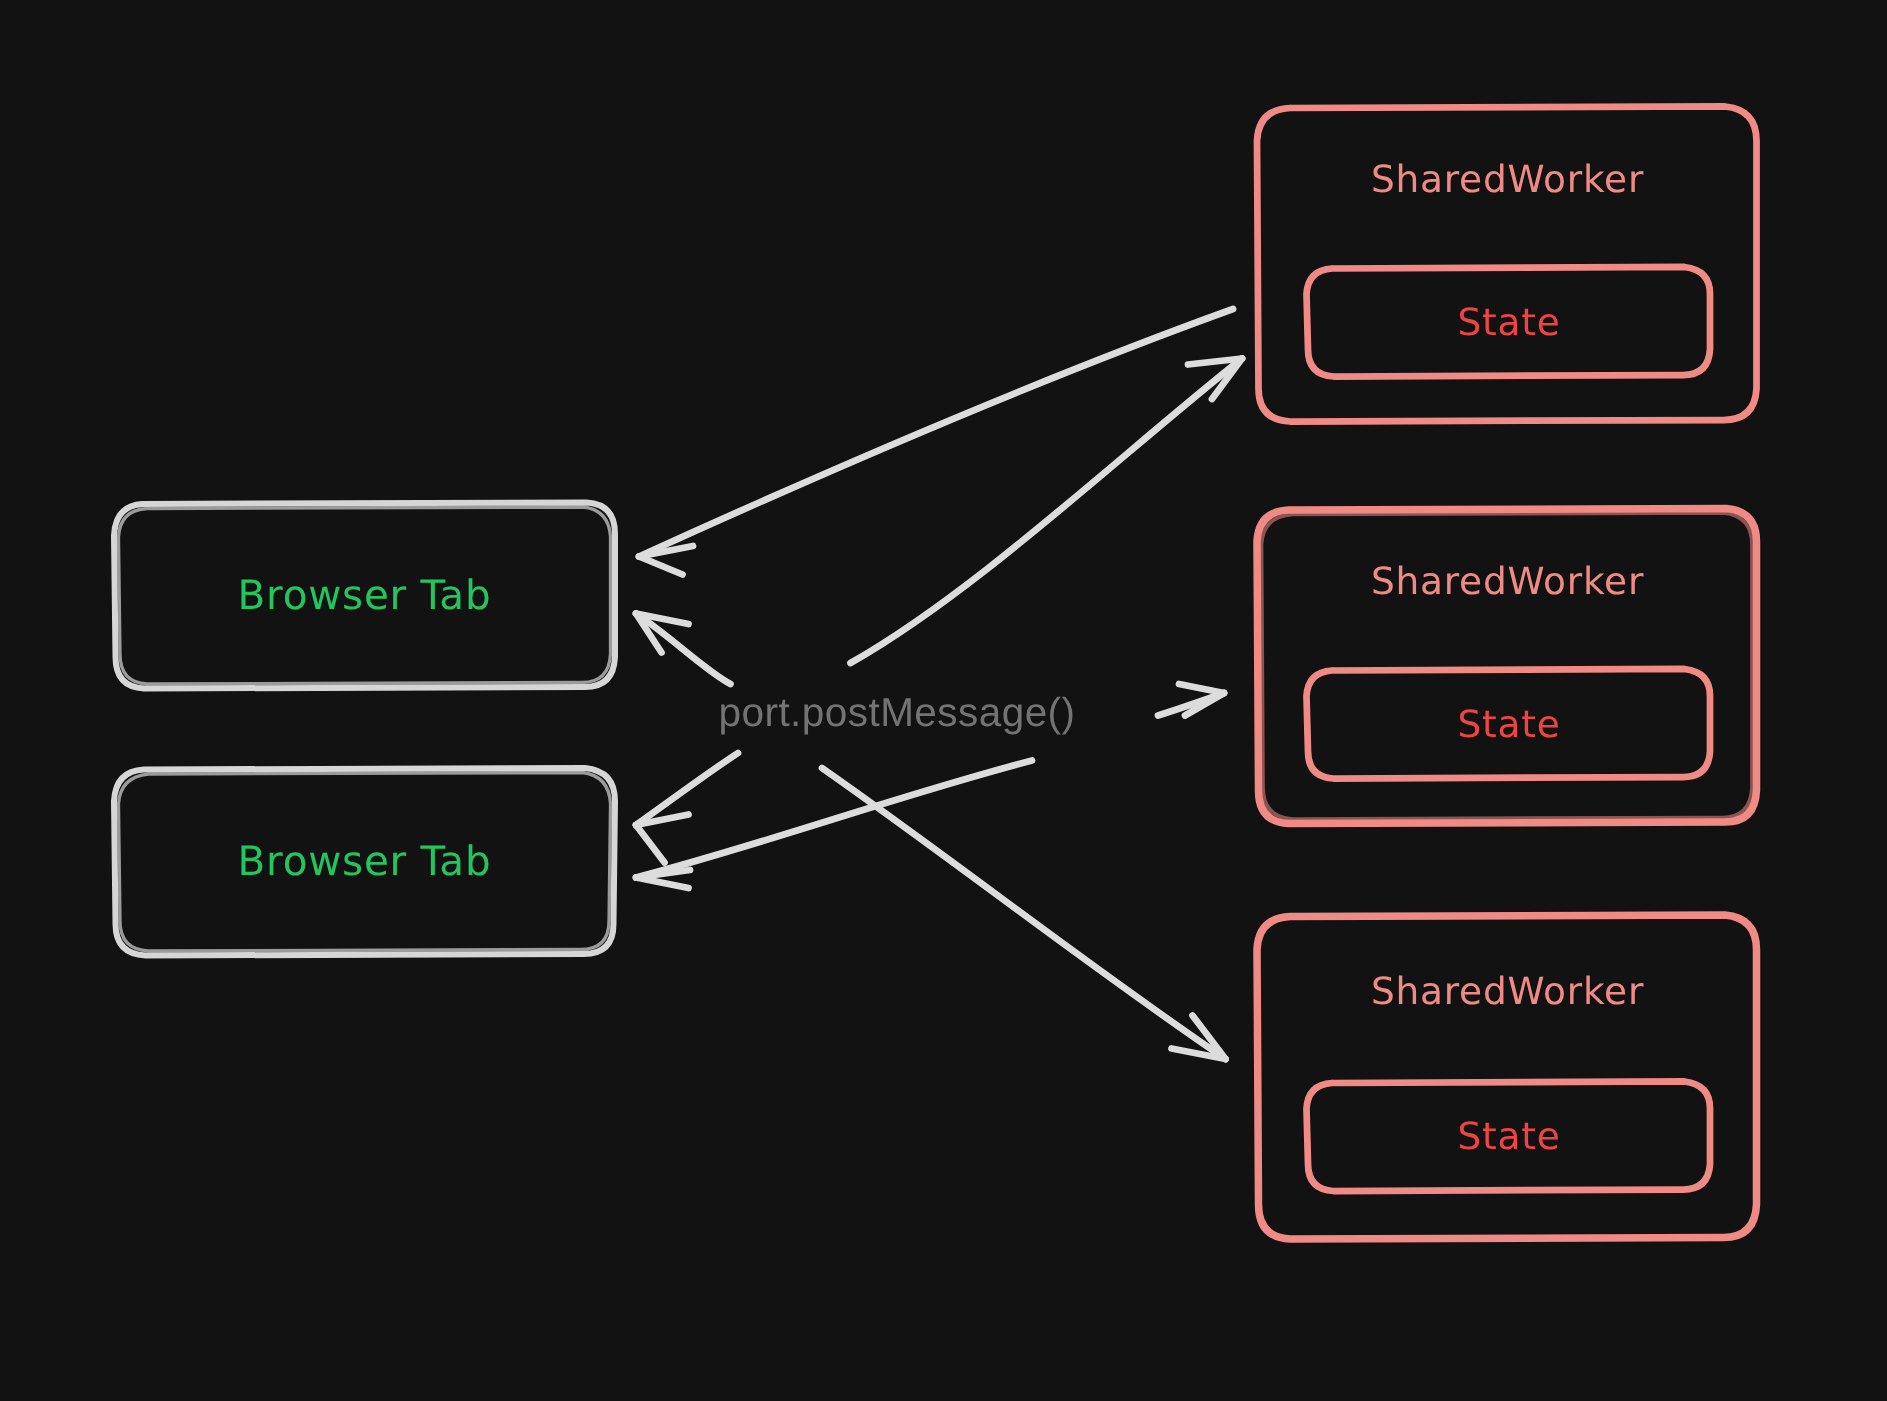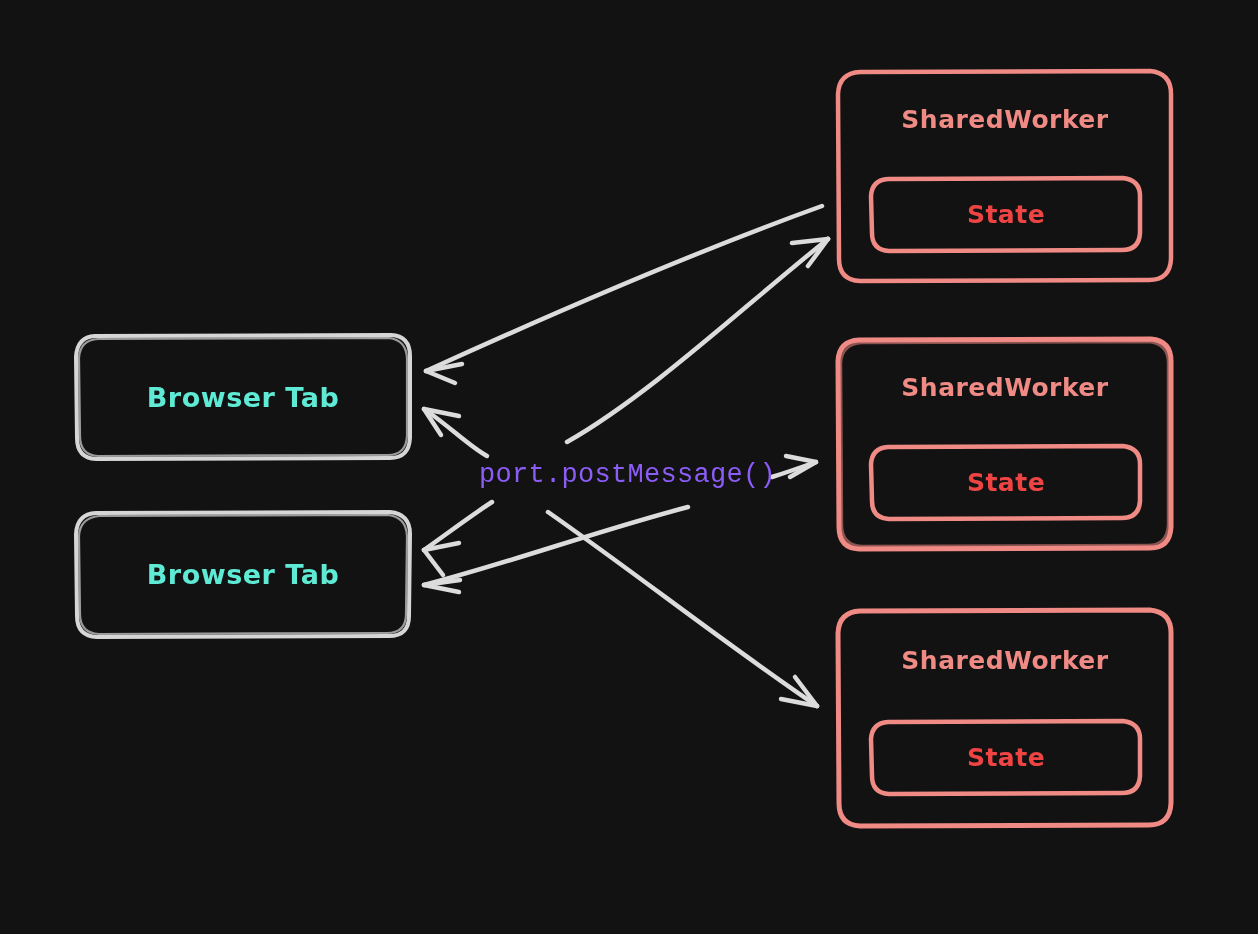--- a/index.html
+++ b/index.html
@@ -27,53 +27,52 @@
     width: 1258px;
     height: 934px;
     pointer-events: none;
   }
   .node {
     position: absolute;
     box-sizing: border-box;
     display: flex;
     align-items: center;
     justify-content: center;
-    font-weight: bold;
   }
   .node-svg {
     position: absolute;
     left: 0;
     top: 0;
     width: 100%;
     height: 100%;
   }
   .node-label {
     position: relative;
     z-index: 2;
     font-family: "DejaVu Sans", sans-serif;
     letter-spacing: 0.5px;
     white-space: nowrap;
   }
   .tab-label {
-    color: #5eead4;
+    color: #22c55e;
     font-size: 27px;
   }
   .worker-label {
     color: #f08a85;
     font-size: 25px;
   }
   .state-label {
     color: #ef4444;
     font-size: 25px;
   }
   .edge-label {
     position: absolute;
-    color: #8b5cf6;
+    color: #737373;
     font-size: 27px;
-    font-family: Liberation Mono, monospace;
+    font-family: Liberation Sans, sans-serif;
     white-space: nowrap;
     z-index: 5;
     letter-spacing: 0.3px;
   }
 </style>
 </head>
 <body>
 
 <div id="canvas">
 

